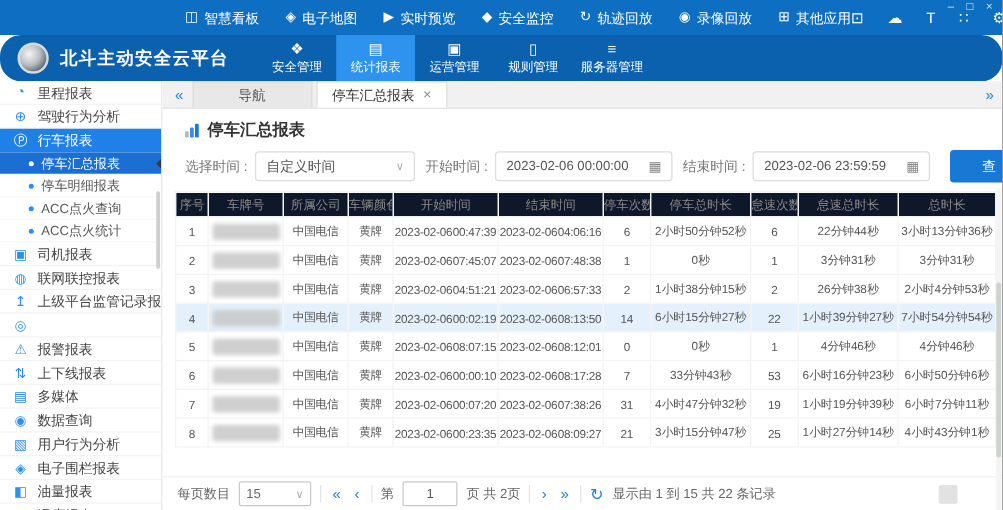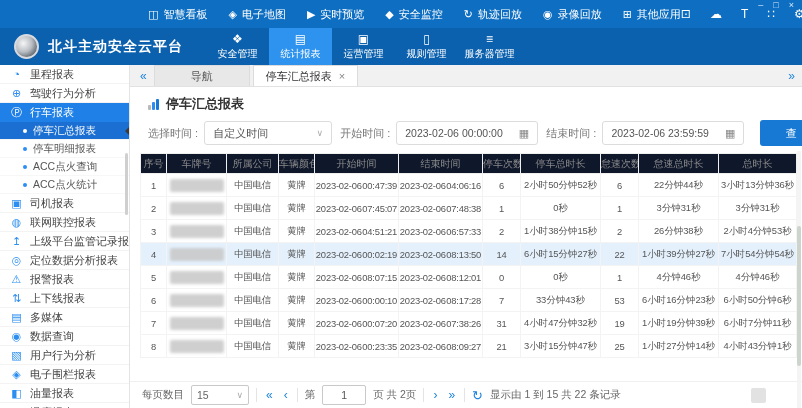--- a/index.html
+++ b/index.html
@@ -13,21 +13,21 @@
   .tb-apps { display:flex; align-items:center; gap:21px; }
   .app-item { display:flex; align-items:center; gap:5px; font-size:11px; cursor:pointer; white-space:nowrap; }
   .ticon { font-size:11px; line-height:1; }
   .tb-right { margin-left:auto; display:flex; align-items:center; gap:19px; padding-right:18px; }
   .tb-right .ticon { font-size:12px; cursor:pointer; }
   .win-controls { position:absolute; top:0px; right:8px; display:flex; gap:10px;
                   font-size:9px; color:#d9e9f8; line-height:10px; }
   .win-controls span { cursor:pointer; }
 
   
-  .header { height:37px; background:var(--header-bg); display:flex; align-items:stretch; color:#fff; }
+  .header { height:37px; background:var(--header-bg); display:flex; align-items:stretch; color:#fff;border-radius:17px; }
   .brand { display:flex; align-items:center; gap:9px; padding:0 14px; width:206px; }
   .logo { width:25px; height:25px; border-radius:50%; flex:0 0 auto;
           background:radial-gradient(circle at 35% 35%, #f5f5f5, #b9bec4 45%, #5c636b 80%);
           border:2px solid #d7dbe0; }
   .brand-title { font-size:14px; font-weight:bold; letter-spacing:1px; white-space:nowrap; }
   .nav { display:flex; }
   .nav-item { width:63px; display:flex; flex-direction:column; align-items:center;
               justify-content:center; gap:2px; font-size:10px; cursor:pointer; }
   .nav-item .ticon { font-size:12px; }
   .nav-item.active { background:var(--nav-active-bg); }
@@ -248,21 +248,20 @@
         <div class="side-item">
           <span class="side-icon">◍</span>
           <span class="side-label">联网联控报表</span>
         </div>
         <div class="side-item">
           <span class="side-icon">↥</span>
           <span class="side-label">上级平台监管记录报表</span>
         </div>
         <div class="side-item">
           <span class="side-icon">◎</span>
-          <span class="side-label">定位数据分析报表</span>
         </div>
         <div class="side-item">
           <span class="side-icon">⚠</span>
           <span class="side-label">报警报表</span>
         </div>
         <div class="side-item">
           <span class="side-icon">⇅</span>
           <span class="side-label">上下线报表</span>
         </div>
         <div class="side-item">

